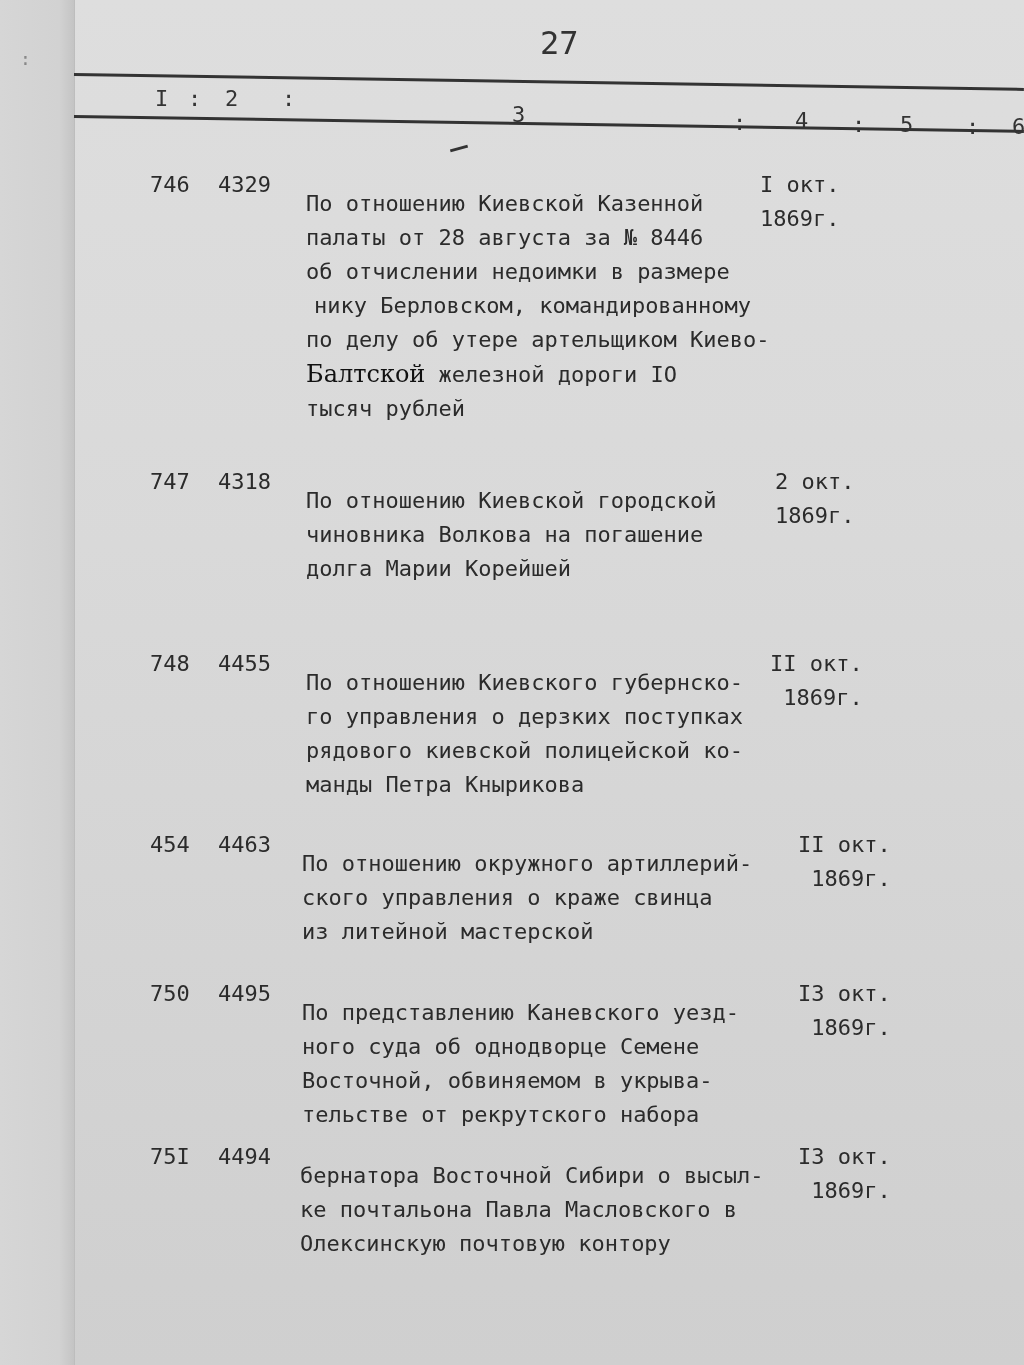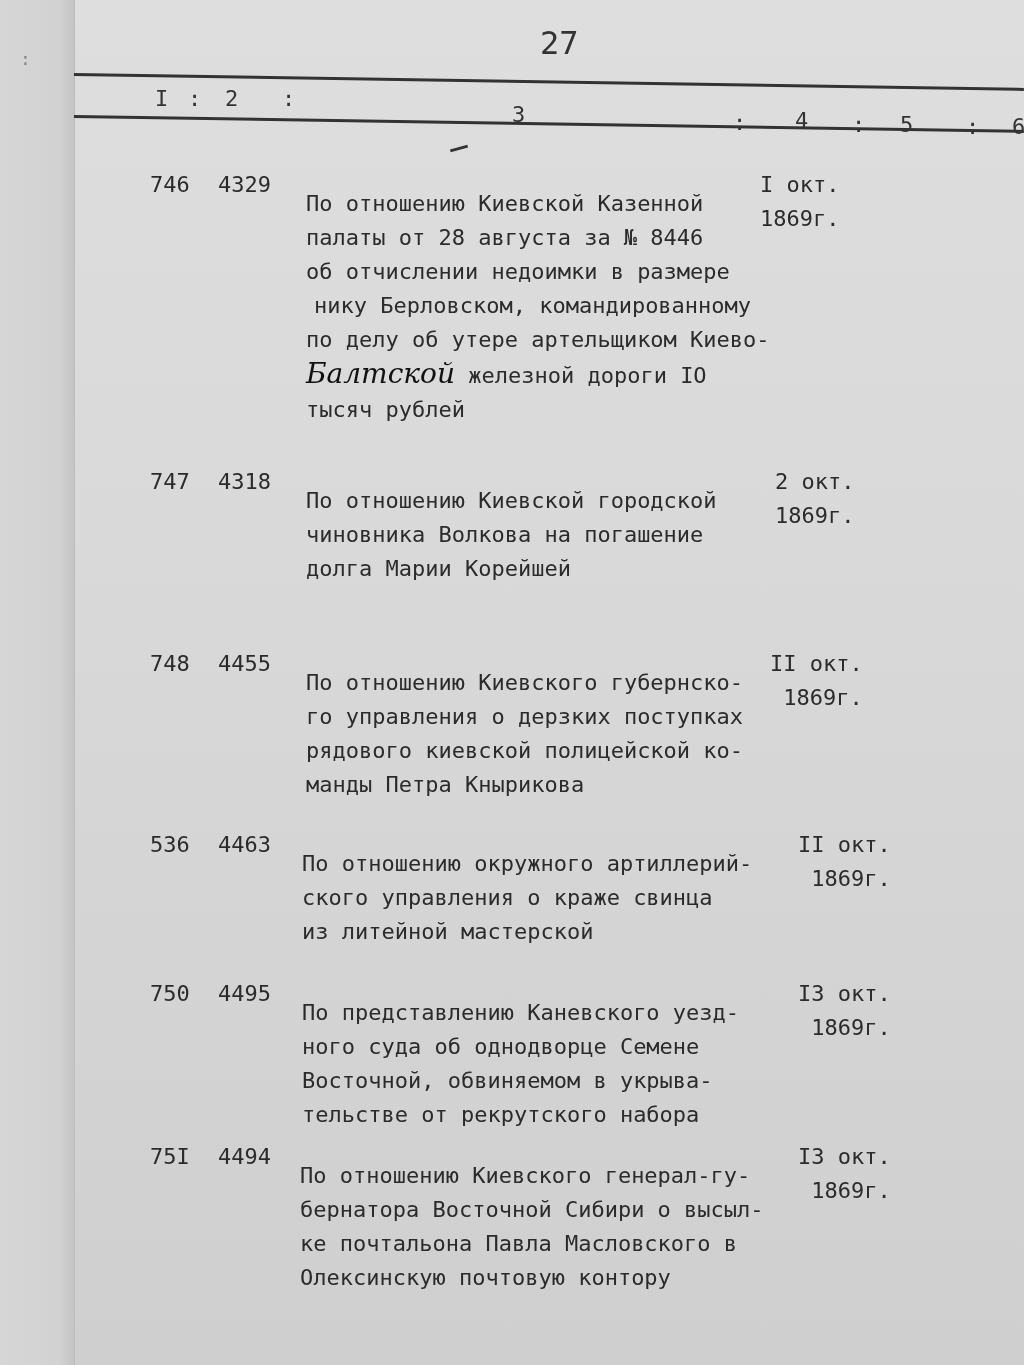--- a/index.html
+++ b/index.html
@@ -35,21 +35,21 @@
     }
     .col-headers span { position: absolute; }
     .dash { position: absolute; left: 450px; top: 147px; width: 18px; height: 3px; background: #333; transform: rotate(-15deg); }
     .entry { position: absolute; left: 0; width: 1024px; font-size: 22px; line-height: 34px; color: #2b2b2b; }
     .entry .num { position: absolute; left: 150px; }
     .entry .ref { position: absolute; left: 218px; }
     .entry .desc { position: absolute; left: 306px; width: 480px; margin-top: 19px; }
     .entry .desc div { white-space: nowrap; }
     .entry .date { position: absolute; left: 760px; text-align: right; }
     .entry .date div { white-space: nowrap; }
-    .handwritten { font-family: "DejaVu Serif", serif; font-style: italic; font-size: 28px; color: #111; }
+    .handwritten { font-family: "DejaVu Serif", serif; font-size: 24px; color: #111; }
     .ghost {
       position: absolute; left: 300px; width: 600px; font-size: 20px; line-height: 30px; color: #c8c8c8;
     }
   </style>
 </head>
 <body>
 
 <div class="page">
   <div class="left-margin">
     <span class="margin-colon">:</span>
@@ -119,21 +119,21 @@
       <div>рядового киевской полицейской ко-</div>
       <div>манды Петра Кнырикова</div>
     </div>
     <div class="date" style="left:770px">
       <div>II окт.</div>
       <div>1869г.</div>
     </div>
   </div>
 
   <div class="entry" style="top:828px">
-    <span class="num">536</span>
+    <span class="num">454</span>
     <span class="ref">4463</span>
     <div class="desc" style="left:302px">
       <div>По отношению окружного артиллерий-</div>
       <div>ского управления о краже свинца</div>
       <div>из литейной мастерской</div>
     </div>
     <div class="date" style="left:798px">
       <div>II окт.</div>
       <div>1869г.</div>
     </div>
@@ -151,21 +151,20 @@
     <div class="date" style="left:798px">
       <div>I3 окт.</div>
       <div>1869г.</div>
     </div>
   </div>
 
   <div class="entry" style="top:1140px">
     <span class="num">75I</span>
     <span class="ref">4494</span>
     <div class="desc" style="left:300px">
-      <div>По отношению Киевского генерал-гу-</div>
       <div>бернатора Восточной Сибири о высыл-</div>
       <div>ке почтальона Павла Масловского в</div>
       <div>Олексинскую почтовую контору</div>
     </div>
     <div class="date" style="left:798px">
       <div>I3 окт.</div>
       <div>1869г.</div>
     </div>
   </div>
 </div>

